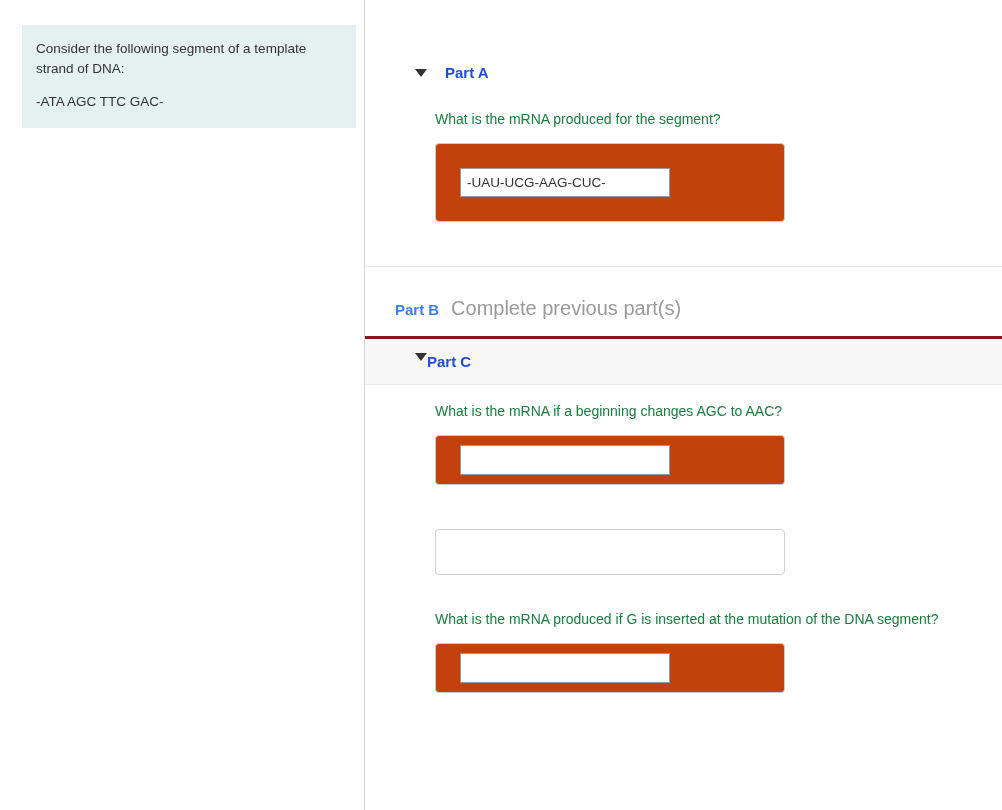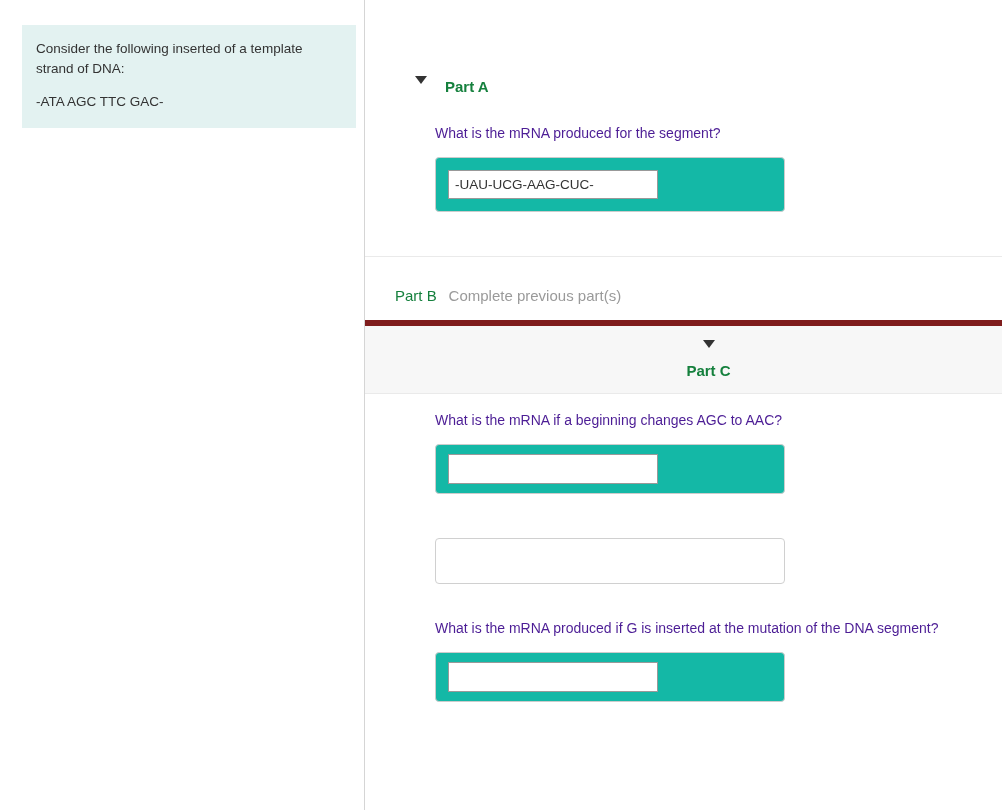--- a/index.html
+++ b/index.html
@@ -53,40 +53,39 @@
       border: none;
       padding-top: 24px;
       padding-bottom: 12px;
     }
     .part-header .caret {
       margin-right: 18px;
     }
     .part-title {
       font-weight: 700;
       font-size: 15px;
-      color: #15803d;
-      margin-top: 14px;
+      color: #1d4ed8;
     }
     .caret svg {
       display: block;
     }
     .part-body {
       padding: 18px 30px 18px 70px;
     }
     .question {
       font-size: 14px;
-      color: #4c1d95;
+      color: #15803d;
       margin-bottom: 16px;
     }
     .answer-outer {
       border: 1px solid #ccc;
       border-radius: 4px;
-      padding: 12px;
+      padding: 24px;
       width: 350px;
-      background: #14b8a6;
+      background: #c2410c;
     }
     .answer-outer.tall {
       height: 50px;
       display: flex;
       align-items: center;
     }
     .answer-input {
       border: 1px solid #999;
       padding: 6px 6px;
       width: 210px;
@@ -98,56 +97,55 @@
     .answer-input.empty {
       height: 30px;
     }
     .locked-row {
       padding: 30px 0 10px 30px;
       border-top: 1px solid #eaeaea;
       margin-top: 26px;
       background: #fff;
     }
     .locked-label {
-      font-weight: 400;
-      color: #15803d;
+      font-weight: 700;
+      color: #3b82f6;
       margin-right: 8px;
       font-size: 15px;
     }
     .locked-msg {
       color: #9a9a9a;
-      font-size: 15px;
+      font-size: 20px;
     }
     .small-header {
       display: flex;
-      align-items: center;
+      align-items: flex-start;
       background: #f7f7f7;
-      border-top: 6px solid #7f1d1d;
+      border-top: 3px solid #7f1d1d;
       border-bottom: 1px solid #eaeaea;
       padding: 14px 0 14px 50px;
       margin-top: 6px;
-      flex-direction: column;
     }
     .feedback-box {
       border: 1px solid #d0d0d0;
       border-radius: 4px;
       width: 350px;
       height: 46px;
       margin-top: 44px;
       background: #fff;
       box-shadow: 0 0 0 rgba(0,0,0,0);
     }
   </style>
 </head>
 <body>
 
 <div class="layout">
   <div class="left-col">
     <div class="prompt-box">
-      <p>Consider the following inserted of a template strand of DNA:</p>
+      <p>Consider the following segment of a template strand of DNA:</p>
       <p>-ATA AGC TTC GAC-</p>
     </div>
   </div>
 
   <div class="right-col">
 
     <div class="part-header first">
       <span class="caret">
         <svg width="12" height="8" viewBox="0 0 12 8">
             <polygon points="0,0 12,0 6,8" fill="#333"></polygon>

